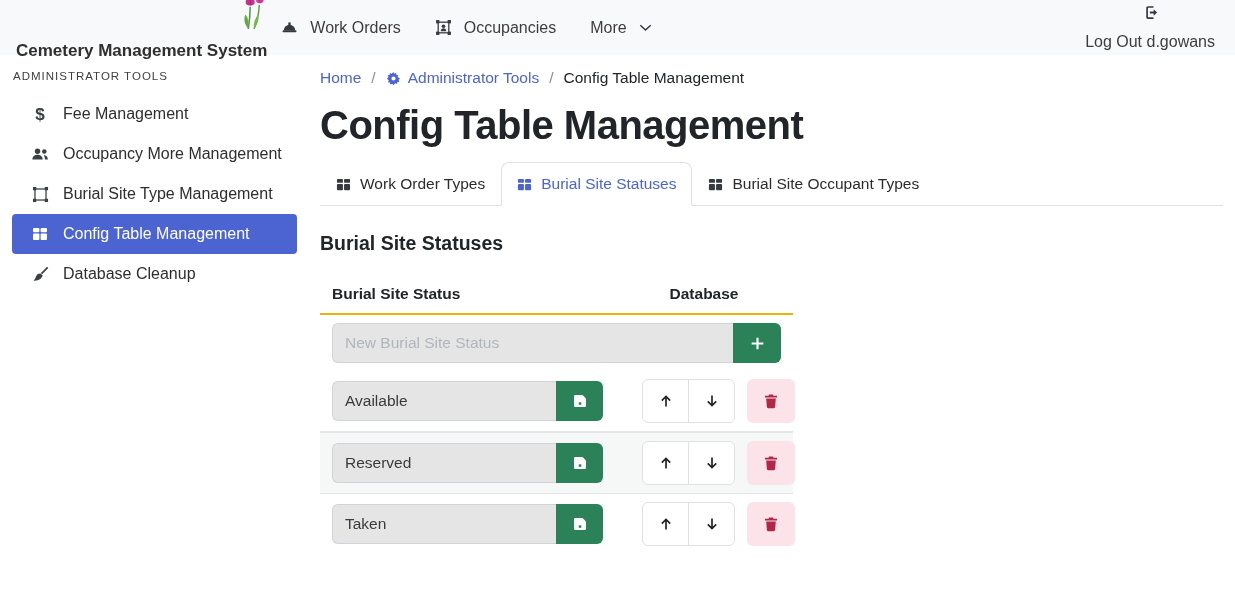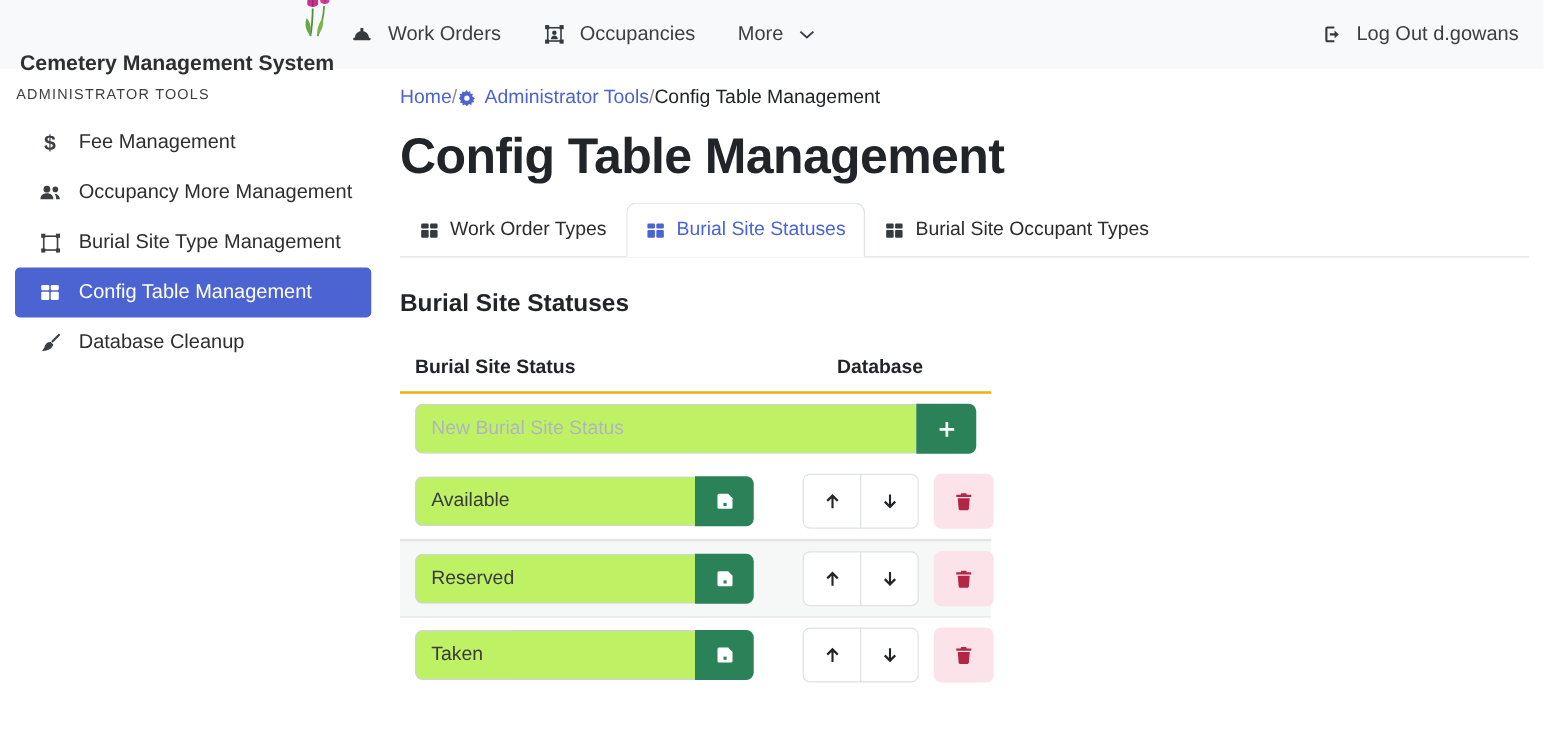--- a/index.html
+++ b/index.html
@@ -20,36 +20,36 @@
   svg.ic{display:block;flex:none;}
 
   
   .navbar{height:55px;background:var(--nav-bg);display:flex;align-items:center;padding:0 16px;}
   .brand{display:flex;align-items:flex-end;gap:9px;margin-right:14px;cursor:pointer;flex-direction:column;}
   .brand-title{font-size:17px;font-weight:bold;color:#2f2f2f;}
   .nav-links{display:flex;align-items:center;}
   .nav-link{display:flex;align-items:center;gap:12px;margin-right:34px;font-size:16px;color:#3d3d3d;cursor:pointer;}
   .nav-link .ic{color:#343a40;}
   .nav-right{margin-left:auto;}
-  .nav-right .nav-link{margin-right:4px;}
+  .nav-right .nav-link{margin-right:4px;flex-direction:column;}
 
   
   .layout{display:flex;height:536px;}
   .sidebar{width:310px;flex:none;padding:10px 13px 0 12px;}
   .sidebar-heading{font-size:11.5px;letter-spacing:1px;color:#3f3f3f;margin:5px 0 12px 1px;}
   .side-item{height:40px;display:flex;align-items:center;gap:13px;padding-left:18px;font-size:16px;color:#2e2e2e;border-radius:4px;cursor:pointer;}
   .side-item .si-icon{width:20px;display:flex;justify-content:center;color:#3a3f44;}
   .side-item.active{background:var(--accent);color:#fff;}
   .side-item.active .si-icon{color:#fff;}
   .dollar-glyph{font-size:17px;font-weight:bold;line-height:1;}
 
   .main{flex:1;padding:14px 12px 0 10px;}
 
   
-  .breadcrumb{display:flex;align-items:center;font-size:15.5px;}
+  .breadcrumb{display:flex;align-items:center;gap:10px;font-size:15.5px;}
   .crumb-link{color:var(--accent);text-decoration:none;display:flex;align-items:center;gap:7px;cursor:pointer;}
   .crumb-sep{color:#8a9096;}
   .crumb-current{color:var(--text);}
 
   
   .page-title{font-size:40px;font-weight:bold;color:#212529;margin:16px 0 14px;letter-spacing:-0.5px;}
 
   
   .tabs{display:flex;border-bottom:1px solid var(--border);margin-top:10px;}
   .tab{display:flex;align-items:center;gap:9px;padding:12px 15px;font-size:15.5px;color:#2c2c2c;cursor:pointer;margin-bottom:-1px;border:1px solid transparent;}
@@ -67,21 +67,21 @@
   .t-head .h-options{width:154px;text-align:center;}
   .t-row{display:flex;align-items:center;padding:8px 12px;}
   .t-row.striped{background:#f6f7f7;border-top:1px solid #e3e5e7;border-bottom:1px solid #e3e5e7;}
   .t-row.bordered{border-bottom:1px solid #e3e5e7;}
 
   .input-group{display:flex;height:40px;}
   .input-group.grow{flex:1;}
   .input-group input{
     flex:1;min-width:0;height:40px;padding:0 12px;font-size:15.5px;color:#3a3a3a;
     border:1px solid var(--input-border);border-right:none;border-radius:6px 0 0 6px;outline:none;
-    font-family:"Liberation Sans",sans-serif;background:#bef264;
+    font-family:"Liberation Sans",sans-serif;background:#e5e5e5;
   }
   .input-group input::placeholder{color:#b0b6bb;}
   .data-group{width:310px;flex:none;}
   .data-group input{width:224px;flex:none;}
   .btn{border:none;cursor:pointer;display:flex;align-items:center;justify-content:center;}
   .btn-success{width:47px;height:40px;background:var(--success);color:#fff;border-radius:0 6px 6px 0;}
   .options{margin-left:auto;display:flex;align-items:center;}
   .btn-group{display:flex;}
   .btn-arrow{width:47px;height:44px;background:#fff;border:1px solid var(--border);color:#212529;cursor:pointer;display:flex;align-items:center;justify-content:center;}
   .btn-arrow.up{border-radius:6px 0 0 6px;}

